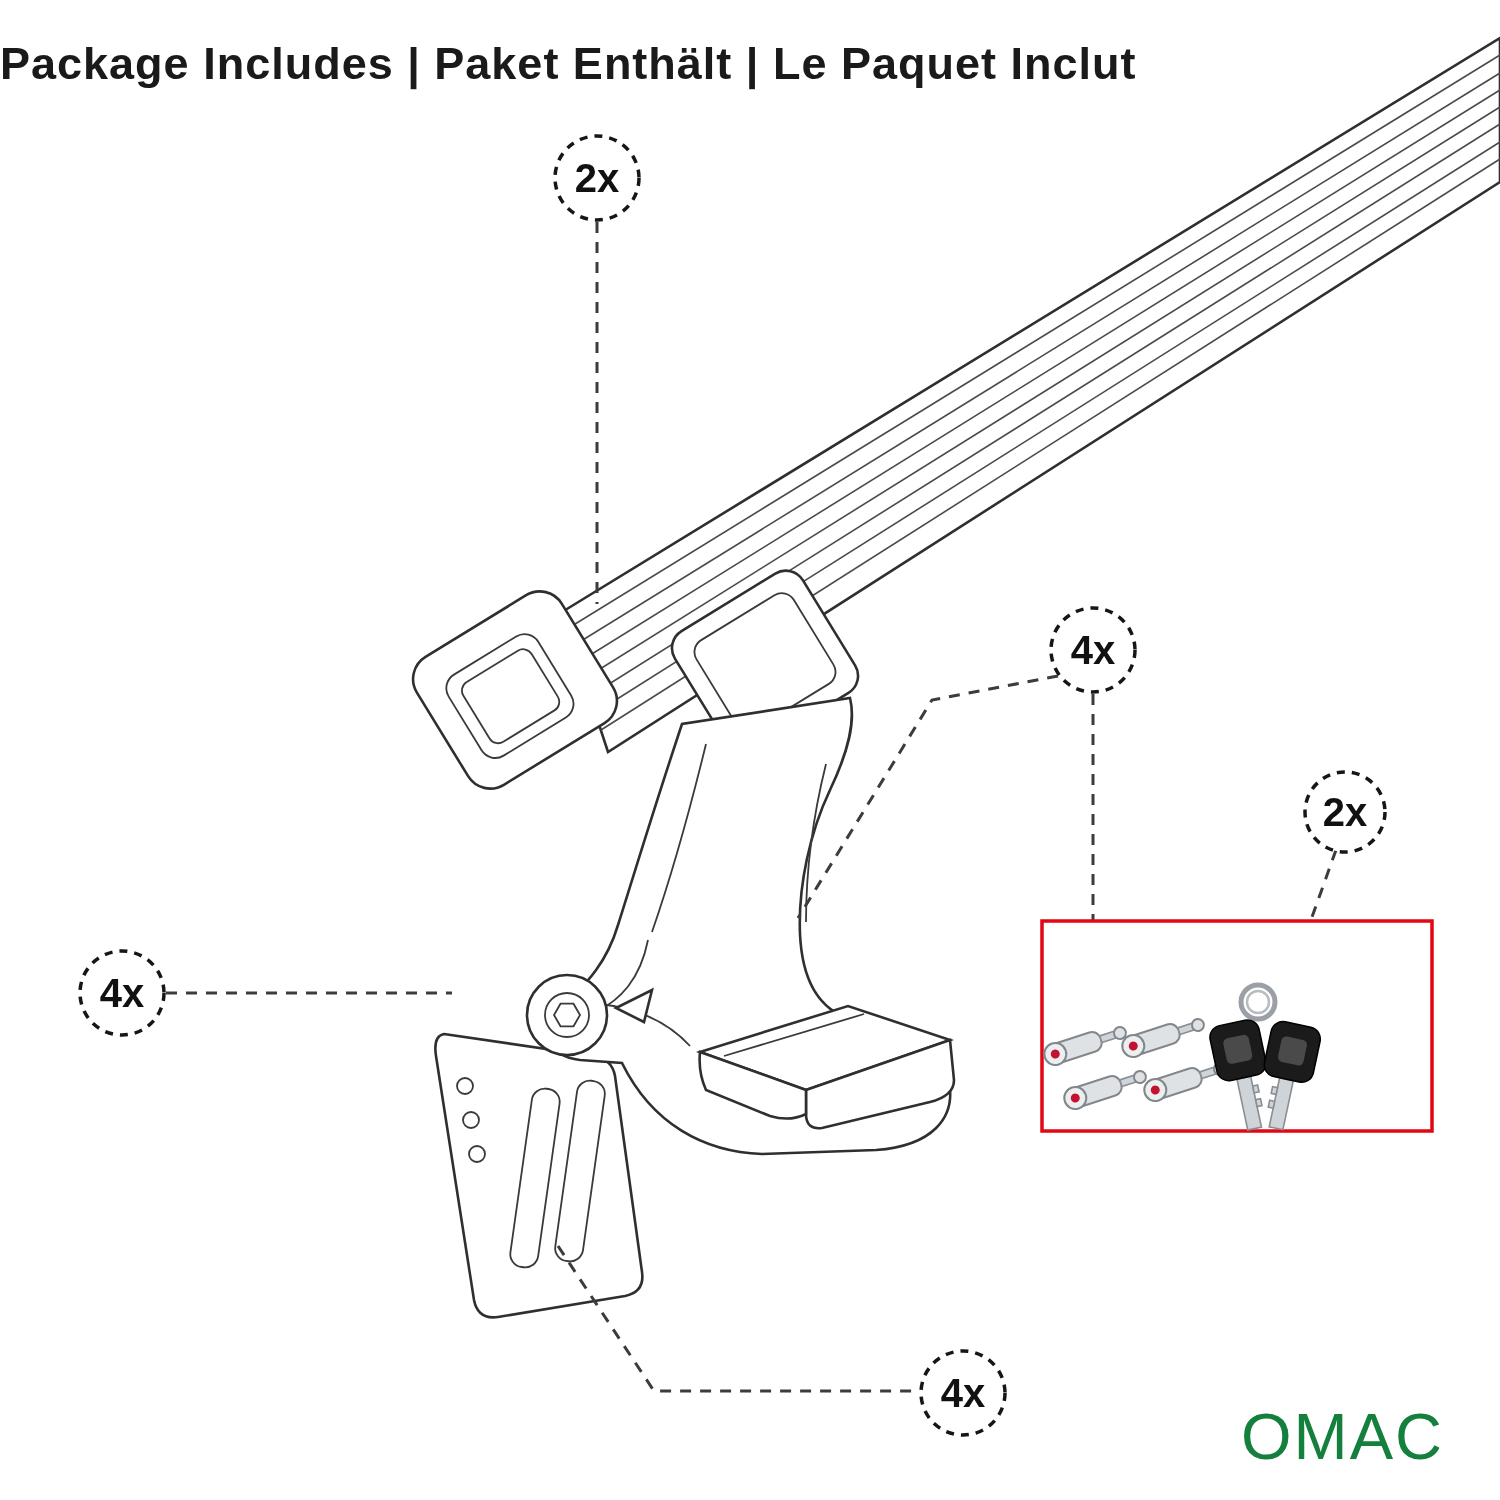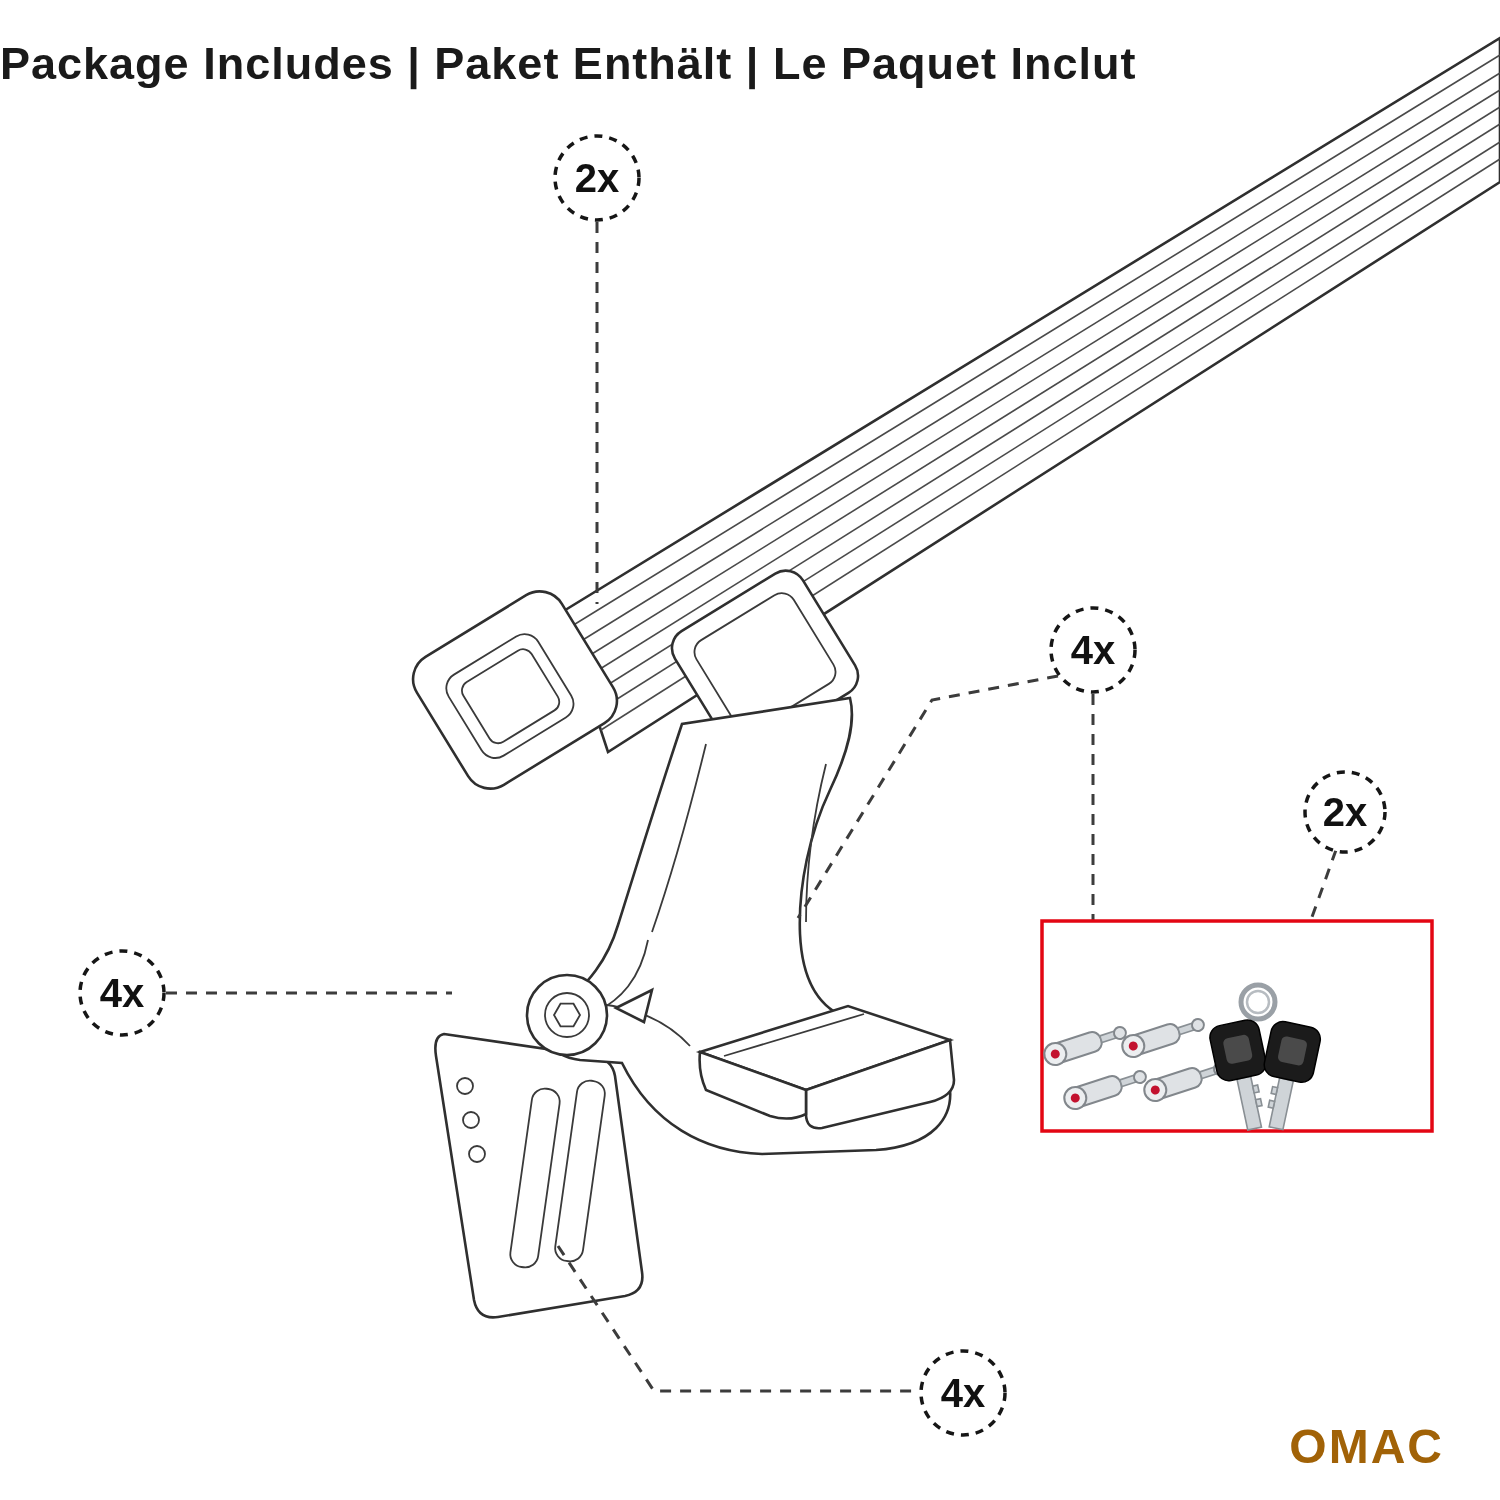--- a/index.html
+++ b/index.html
@@ -6,21 +6,21 @@
   body{
     width:1500px;height:1500px;position:relative;background:#ffffff;
     font-family:"Liberation Sans", sans-serif;overflow:hidden;
   }
   .title{
     position:absolute;top:38px;left:0;width:100%;text-align:left;
     font-size:45px;font-weight:600;color:#1a1a1a;letter-spacing:1px;
   }
   .logo{
     position:absolute;right:56px;bottom:26px;
-    font-size:48px;font-weight:700;color:#a16207;letter-spacing:2px;
+    font-size:65px;font-weight:400;color:#15803d;letter-spacing:2px;
     font-family:"Liberation Sans", sans-serif;
   }
   svg{position:absolute;top:0;left:0;}
   .outline{fill:#ffffff;stroke:#2f2f2f;stroke-width:2.6;}
   .detail{fill:none;stroke:#3a3a3a;stroke-width:1.8;}
   .rib{stroke:#4a4a4a;stroke-width:1.6;}
   .dash{fill:none;stroke:#3c3c3c;stroke-width:3;stroke-dasharray:11 9;}
   .qty-circle{fill:#ffffff;stroke:#161616;stroke-width:3.5;stroke-dasharray:8 7;}
   .qty-text{font-family:"Liberation Sans", sans-serif;font-size:40px;font-weight:bold;fill:#111111;text-anchor:middle;}
   .redbox{fill:#ffffff;stroke:#e30613;stroke-width:3.5;}

